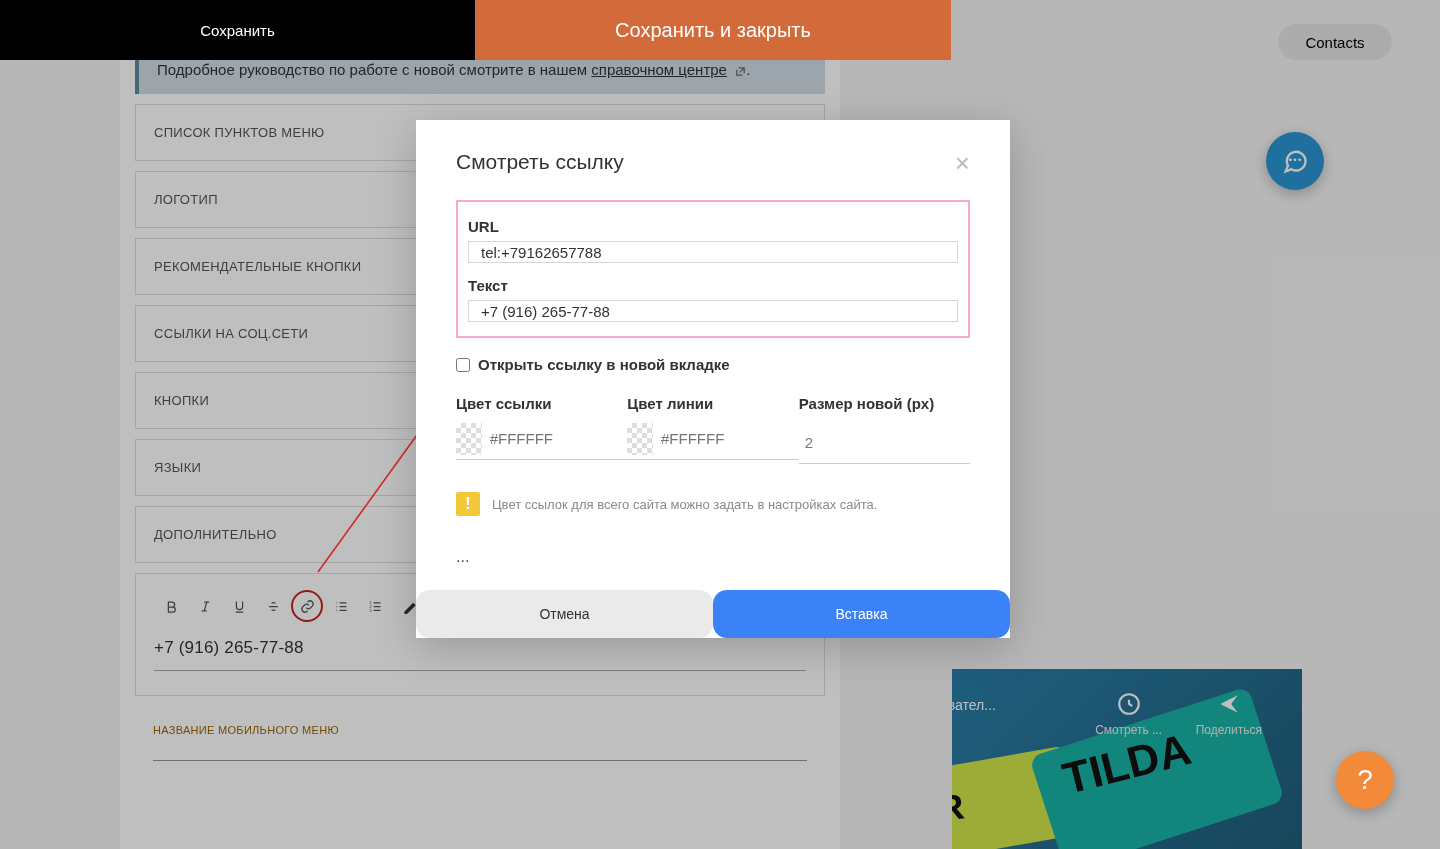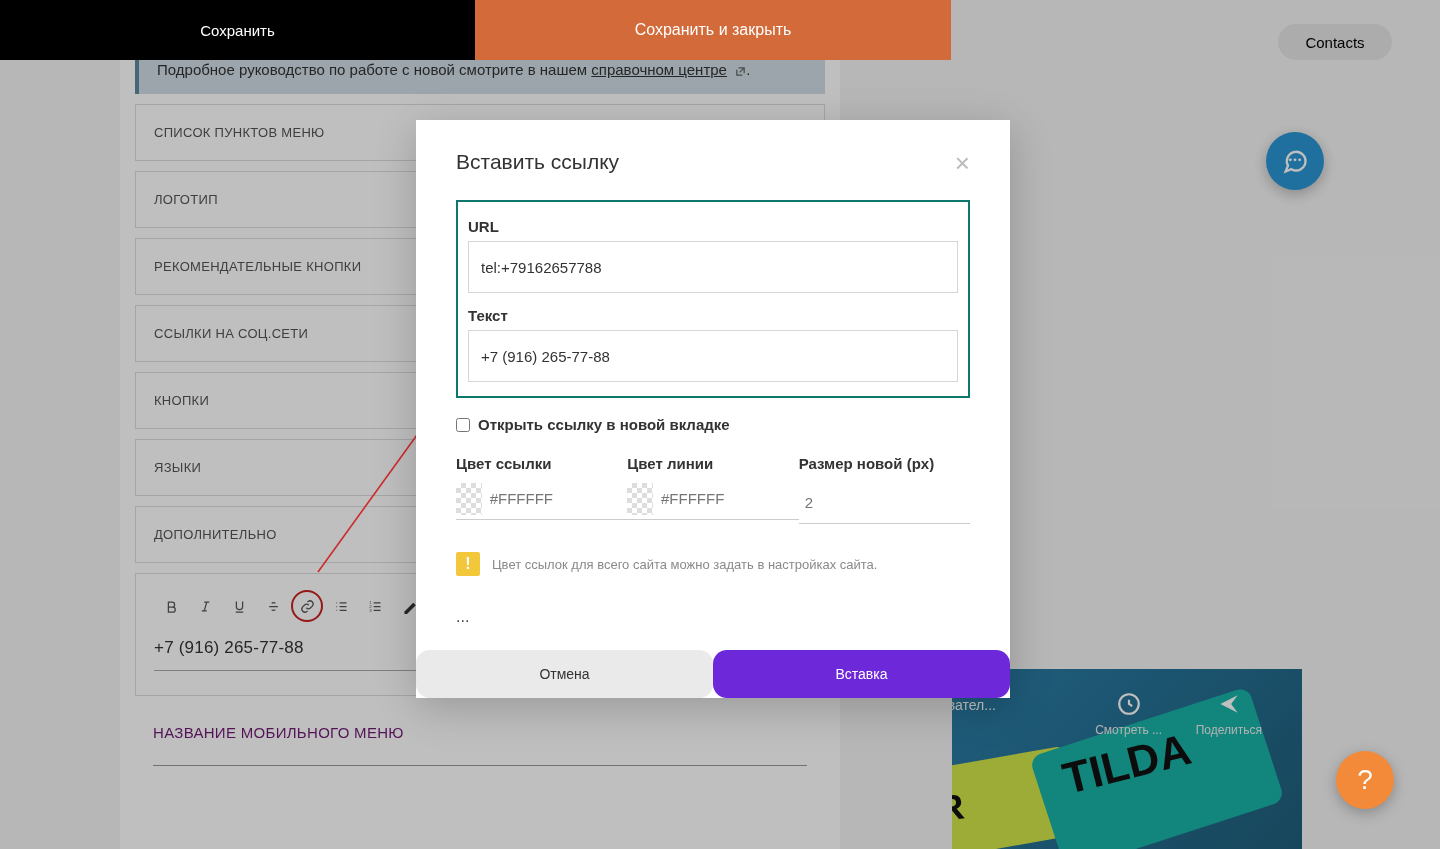--- a/index.html
+++ b/index.html
@@ -2,21 +2,21 @@
 <html><head>
 <meta charset="utf-8">
 <style>
 * { box-sizing: border-box; margin: 0; padding: 0; }
 body { font-family: -apple-system, Helvetica, Arial, sans-serif; background: #f5f5f5; width: 1440px; height: 849px; overflow: hidden; position: relative; }
 
 .overlay { position: absolute; inset: 0; background: rgba(0,0,0,0.25); z-index: 5; }
 
 .topbar { position: absolute; top: 0; left: 0; right: 0; height: 60px; display: flex; z-index: 10; }
 .topbar-left { width: 475px; background: #000; color: #fff; display: flex; align-items: center; justify-content: center; font-size: 15px; font-weight: 300; }
-.topbar-right { width: 476px; background: #d36a3a; color: #fff; display: flex; align-items: center; justify-content: center; font-size: 16px; font-weight: 300; }
+.topbar-right { width: 476px; background: #d36a3a; color: #fff; display: flex; align-items: center; justify-content: center; font-size: 20px; font-weight: 300; }
 
 .preview-header { position: absolute; top: 0; left: 951px; right: 0; height: 82px; background-size: 20px 20px; }
 .contacts-btn { position: absolute; top: 24px; right: 48px; width: 114px; height: 36px; border-radius: 22px; background: #e6e6e6; color: #000; display: flex; align-items: center; justify-content: center; font-size: 15px; font-weight: 500; z-index: 3; }
 
 .editor-panel { position: absolute; top: 0; left: 120px; width: 720px; background: #fff; height: 849px; z-index: 2; }
 .info-box { margin: 10px 15px 0 15px; background: #cfdde5; border-left: 4px solid #5e8a9e; padding: 16px 18px; font-size: 15px; color: #333; }
 .info-box .truncated { color: #666; }
 .info-box a { color: #333; text-decoration: underline; font-weight: 500; }
 .ext-icon { display: inline-block; width: 11px; height: 11px; margin-left: 4px; vertical-align: middle; }
 .ext-icon svg { display: block; }
@@ -25,21 +25,21 @@
 
 .rte-box { margin: 10px 15px 0 15px; border: 1px solid #ddd; background: #fff; padding: 12px 18px 24px; }
 .format-bar { display: flex; gap: 0; align-items: center; height: 40px; border-bottom: none; }
 .fmt-btn { width: 34px; height: 32px; display: flex; align-items: center; justify-content: center; color: #555; }
 .fmt-btn svg { width: 15px; height: 15px; display: block; }
 .link-circle { border: 2px solid #c62222; border-radius: 50%; width: 32px; height: 32px; display: flex; align-items: center; justify-content: center; }
 .rte-text { font-size: 17px; color: #333; padding: 12px 0 6px; letter-spacing: 0.2px; }
 .rte-underline { height: 1px; background: #aaa; margin-top: 6px; }
 
 .field-box { margin: 10px 15px 0 15px; padding: 18px 18px 8px; }
-.field-label { font-size: 15px; color: #701a75; letter-spacing: 0.3px; margin-bottom: 24px; }
+.field-label { font-size: 11px; color: #a16207; letter-spacing: 0.3px; margin-bottom: 24px; }
 .field-underline { height: 1px; background: #999; }
 
 .arrow-svg { position: absolute; z-index: 12; pointer-events: none; }
 
 .chat-bubble { position: absolute; top: 132px; right: 116px; width: 58px; height: 58px; border-radius: 50%; background: #2b96d5; display: flex; align-items: center; justify-content: center; color: #fff; z-index: 4; box-shadow: 0 4px 14px rgba(0,0,0,0.25); }
 .chat-bubble svg { width: 28px; height: 28px; }
 
 .help-btn { position: absolute; bottom: 40px; right: 46px; width: 58px; height: 58px; border-radius: 50%; background: #f28a3a; color: #fff; display: flex; align-items: center; justify-content: center; font-size: 28px; z-index: 20; box-shadow: 0 4px 14px rgba(0,0,0,0.25); }
 
 .video-thumb { position: absolute; bottom: 0; right: 138px; width: 350px; height: 180px; background: linear-gradient(135deg, #2a7ea8 0%, #1f5e7a 100%); z-index: 3; overflow: hidden; }
@@ -48,41 +48,41 @@
 .video-thumb .vtext { position: absolute; left: 110px; top: 70px; font-size: 44px; font-weight: 800; color: #111; font-family: Impact, sans-serif; transform: rotate(-14deg); }
 .video-thumb .vtitle { position: absolute; top: 28px; left: -12px; color: #fff; font-size: 14px; }
 .video-thumb .vicon { position: absolute; top: 22px; display: flex; flex-direction: column; align-items: center; color: #eee; font-size: 12px; }
 .video-thumb .vicon svg { width: 26px; height: 26px; margin-bottom: 6px; }
 
 .modal { position: absolute; top: 120px; left: 416px; width: 594px; background: #fff; z-index: 30; box-shadow: 0 10px 40px rgba(0,0,0,0.2); }
 .modal-header { padding: 30px 40px 24px; display: flex; justify-content: space-between; align-items: flex-start; }
 .modal-title { font-size: 21px; color: #333; font-weight: 400; }
 .modal-close { font-size: 26px; color: #bbb; cursor: pointer; line-height: 1; }
 .modal-body { padding: 0 40px 24px; }
-.red-box { border: 2px solid #0f766e; padding: 8px 10px 14px; }
+.red-box { border: 2px solid #f9a8d4; padding: 8px 10px 14px; }
 .form-label { font-size: 15px; font-weight: 700; color: #333; margin: 8px 0 6px; }
-.form-input { width: 100%; height: 52px; border: 1px solid #d6d6d6; padding: 0 12px; font-size: 15px; color: #333; background: #fff; }
+.form-input { width: 100%; height: 22px; border: 1px solid #d6d6d6; padding: 0 12px; font-size: 15px; color: #333; background: #fff; }
 .checkbox-row { display: flex; align-items: center; margin: 18px 0 14px; }
 .checkbox-row input { width: 14px; height: 14px; margin-right: 8px; }
 .checkbox-row label { font-size: 15px; font-weight: 700; color: #333; text-align: right; }
 .color-row { display: flex; margin-top: 6px; justify-content: center; }
 .color-col { flex: 1; }
 .color-col .form-label { font-weight: 700; }
 .color-input { display: flex; align-items: center; border-bottom: 1px solid #ccc; height: 42px; margin-top: 4px; }
 .swatch { width: 32px; height: 32px; background-image: linear-gradient(45deg,#ddd 25%,transparent 25%), linear-gradient(-45deg,#ddd 25%,transparent 25%), linear-gradient(45deg,transparent 75%,#ddd 75%), linear-gradient(-45deg,transparent 75%,#ddd 75%); background-size: 10px 10px; background-position: 0 0, 0 5px, 5px -5px, -5px 0; margin-right: 8px; }
 .color-text { color: #aaa; font-size: 15px; border: none; outline: none; width: 100%; }
 .line-px-input { border: none; border-bottom: 1px solid #ccc; height: 42px; width: 100%; color: #aaa; font-size: 15px; padding: 0 6px; outline: none; margin-top: 4px; }
 .hint-row { display: flex; align-items: center; margin-top: 28px; }
 .hint-badge { width: 24px; height: 24px; background: #f2c83a; color: #fff; display: flex; align-items: center; justify-content: center; font-weight: 700; margin-right: 12px; border-radius: 2px; }
 .hint-text { font-size: 13px; color: #8a8a8a; }
 .dots { margin-top: 32px; font-size: 16px; color: #444; }
 .modal-footer { display: flex; height: 48px; }
 .mf-btn { flex: 1; display: flex; align-items: center; justify-content: center; font-size: 14px; cursor: pointer; border-radius: 14px; }
 .mf-cancel { background: #eaeaea; color: #333; }
-.mf-insert { background: #6d28d9; color: #fff; }
+.mf-insert { background: #3b82f6; color: #fff; }
 </style>
 </head>
 <body>
 
 <div class="editor-panel">
   <div class="info-box">
     <div class="truncated" style="opacity:.55; margin-bottom:18px;">Блок отображается, если ширина экрана больше 980px.</div>
     <div>
       <span>Подробное руководство по работе с новой смотрите в нашем </span>
       <a href="#">справочном центре</a>
@@ -203,21 +203,21 @@
   <defs>
       <marker id="arr" markerWidth="10" markerHeight="10" refX="8" refY="3" orient="auto">
         <path d="M0,0 L9,3 L0,6 z" fill="#cf2a2a"></path>
       </marker>
     </defs>
   <line x1="20" y1="190" x2="150" y2="10" stroke="#cf2a2a" stroke-width="1.6" marker-end="url(#arr)"></line>
 </svg>
 
 <div class="modal">
   <div class="modal-header">
-    <div class="modal-title">Вставить ссылку</div>
+    <div class="modal-title">Смотреть ссылку</div>
     <div class="modal-close">×</div>
   </div>
   <div class="modal-body">
     <div class="red-box">
       <div class="form-label">URL</div>
       <input class="form-input" value="tel:+79162657788" style="">
       <div class="form-label" style="margin-top:14px;">Текст</div>
       <input class="form-input" value="+7 (916) 265-77-88" style="">
     </div>
     <div class="checkbox-row">

